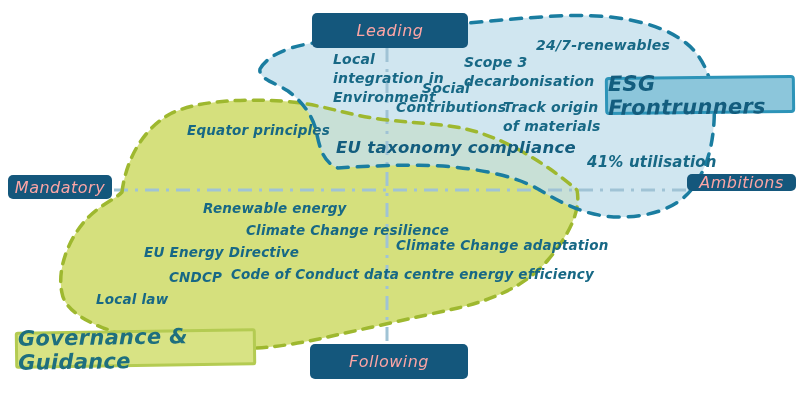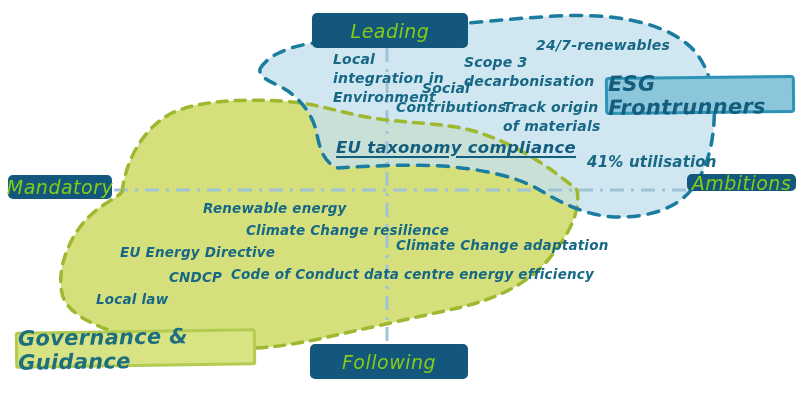--- a/index.html
+++ b/index.html
@@ -23,22 +23,22 @@
   }
   .blob-layer{position:absolute;left:0;top:0;width:800px;height:400px;}
   .green-fill{fill:var(--green-fill);}
   .blue-fill{fill:var(--blue-fill);fill-opacity:.8;}
   .green-stroke{fill:none;stroke:var(--green-stroke);stroke-width:3.5;stroke-dasharray:10 8;stroke-linecap:round;}
   .blue-stroke{fill:none;stroke:var(--blue-stroke);stroke-width:3.5;stroke-dasharray:11 9;stroke-linecap:round;}
   .axis{stroke:var(--axis);stroke-width:3;stroke-dasharray:14 7 3 7;}
 
   .axis-box{
     position:absolute;z-index:3;display:flex;align-items:center;justify-content:center;
-    background:var(--dark-box);color:#84cc16;border-radius:5px;
-    font-size:19px;font-style:italic;letter-spacing:.5px;
+    background:var(--dark-box);color:#fca5a5;border-radius:5px;
+    font-size:16px;font-style:italic;letter-spacing:.5px;
   }
   .tag{
     position:absolute;z-index:3;display:flex;align-items:center;justify-content:center;
     font-size:21px;font-style:italic;font-weight:600;letter-spacing:.3px;
   }
   .tag.esg{
     background:var(--esg-box-fill);border:3px solid var(--esg-box-border);
     color:#135d7e;border-radius:4px;transform:rotate(-.6deg);
   }
   .tag.gov{
@@ -50,21 +50,21 @@
     font-size:13.5px;font-style:italic;font-weight:600;letter-spacing:.2px;
     line-height:1.3;white-space:nowrap;
   }
   .item.b{font-size:14px;line-height:1.35;}
   .item.wrap{white-space:normal;}
   .item.muted{color:var(--muted-text);}
   .item.center{text-align:center;}
   .overlap-label{
     position:absolute;z-index:2;color:#135d7e;
     font-size:16.5px;font-style:italic;font-weight:bold;letter-spacing:.3px;
-    text-decoration:underline;text-decoration-thickness:2px;text-underline-offset:3px;
+    text-decoration-thickness:2px;text-underline-offset:3px;
     white-space:nowrap;
   }
 </style>
 </head>
 <body>
 
 <div class="stage">
 
   <svg class="blob-layer" viewBox="0 0 800 400" aria-hidden="true">
     <path class="green-fill" d="M 122,192 C 126,160 142,130 170,114 C 198,100 242,99 282,101 C 310,103 330,109 352,114
@@ -96,21 +96,22 @@
   <div class="tag gov" style="left:15px;top:330px;width:235px;height:31px">Governance &amp; Guidance</div>
   <div class="overlap-label" style="left:336px;top:138px">EU taxonomy compliance</div>
 
   <div class="item b wrap" style="left:333px;top:50px;width:132px">Local integration in Environment</div>
   <div class="item b wrap" style="left:464px;top:53px;width:108px">Scope 3 decarbonisation</div>
   <div class="item b wrap center" style="left:396px;top:79px;width:100px">Social Contributions</div>
   <div class="item b" style="left:536px;top:36px">24/7-renewables</div>
   <div class="item b wrap" style="left:503px;top:98px;width:110px">Track origin of materials</div>
   <div class="item b" style="left:587px;top:152px;font-size:15px">41% utilisation</div>
 
+  <div class="item g" style="left:187px;top:122px">Equator principles</div>
   <div class="item g" style="left:203px;top:200px">Renewable energy</div>
   <div class="item g" style="left:246px;top:222px">Climate Change resilience</div>
   <div class="item g" style="left:396px;top:237px">Climate Change adaptation</div>
-  <div class="item g" style="left:120px;top:244px">EU Energy Directive</div>
+  <div class="item g" style="left:144px;top:244px">EU Energy Directive</div>
   <div class="item g" style="left:169px;top:269px">CNDCP</div>
   <div class="item g" style="left:231px;top:266px">Code of Conduct data centre energy efficiency</div>
   <div class="item g" style="left:96px;top:291px">Local law</div>
 
 </div>
 
 </body></html>

